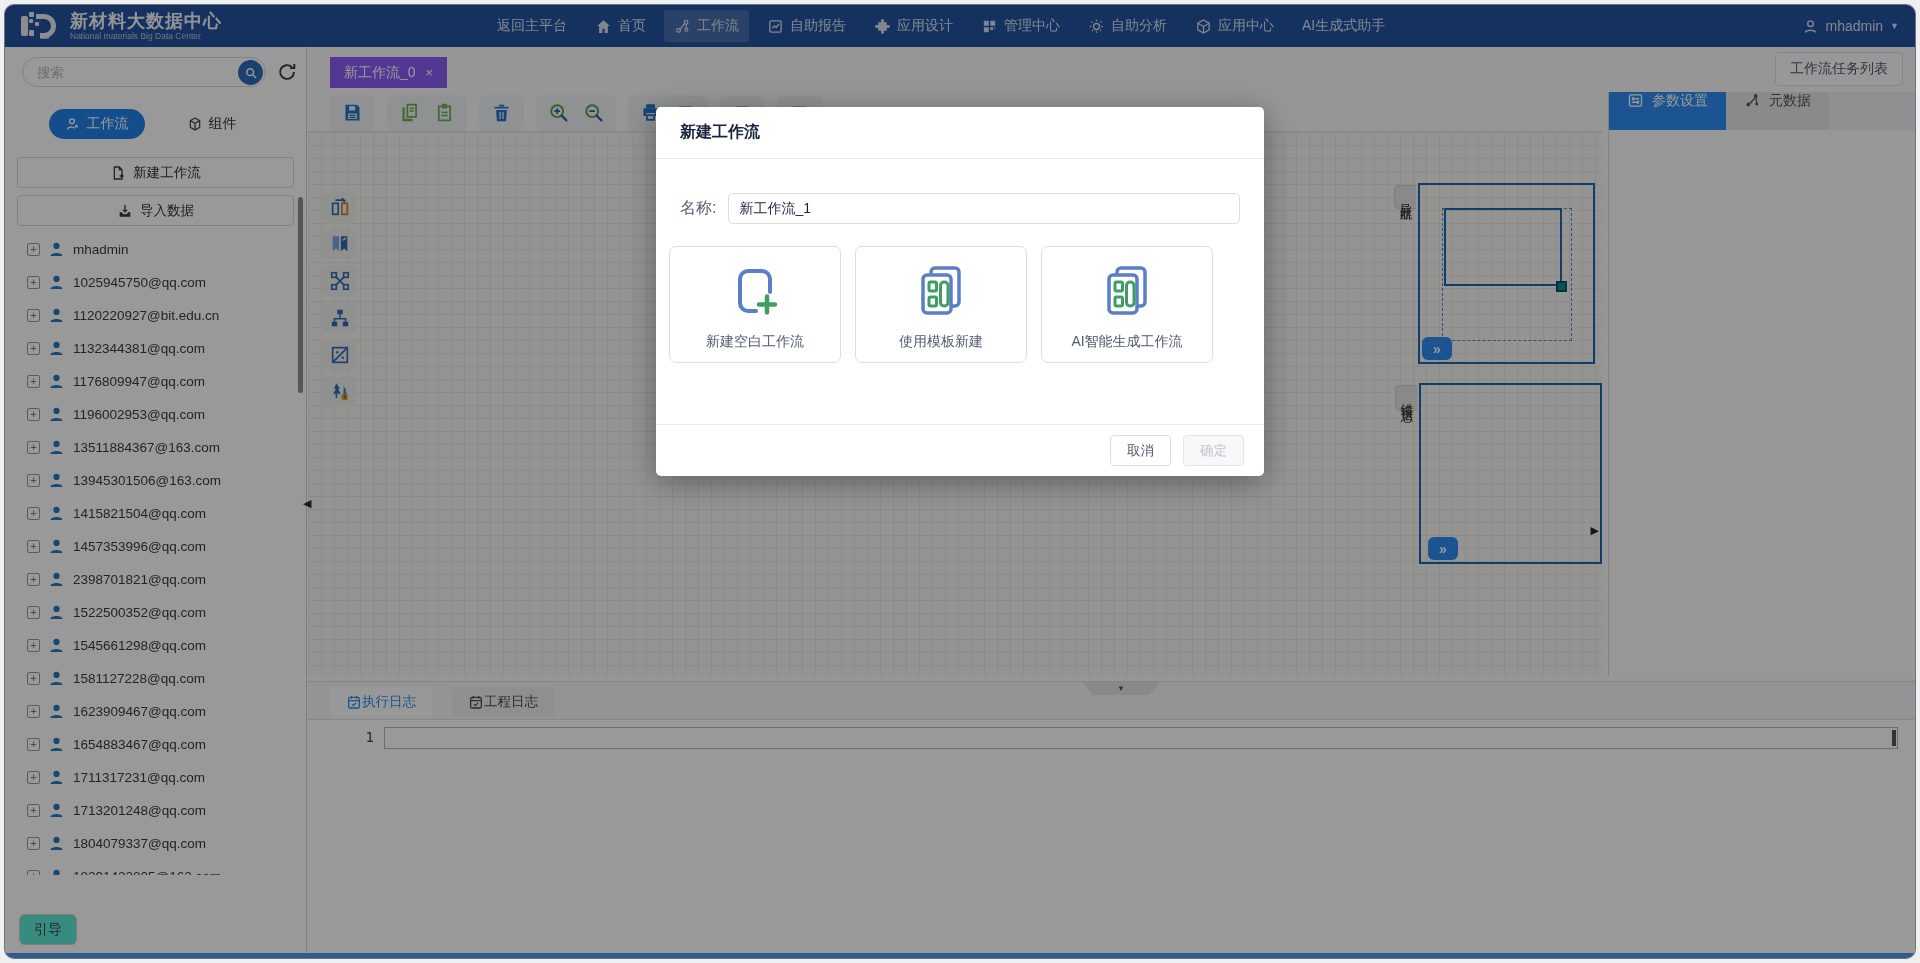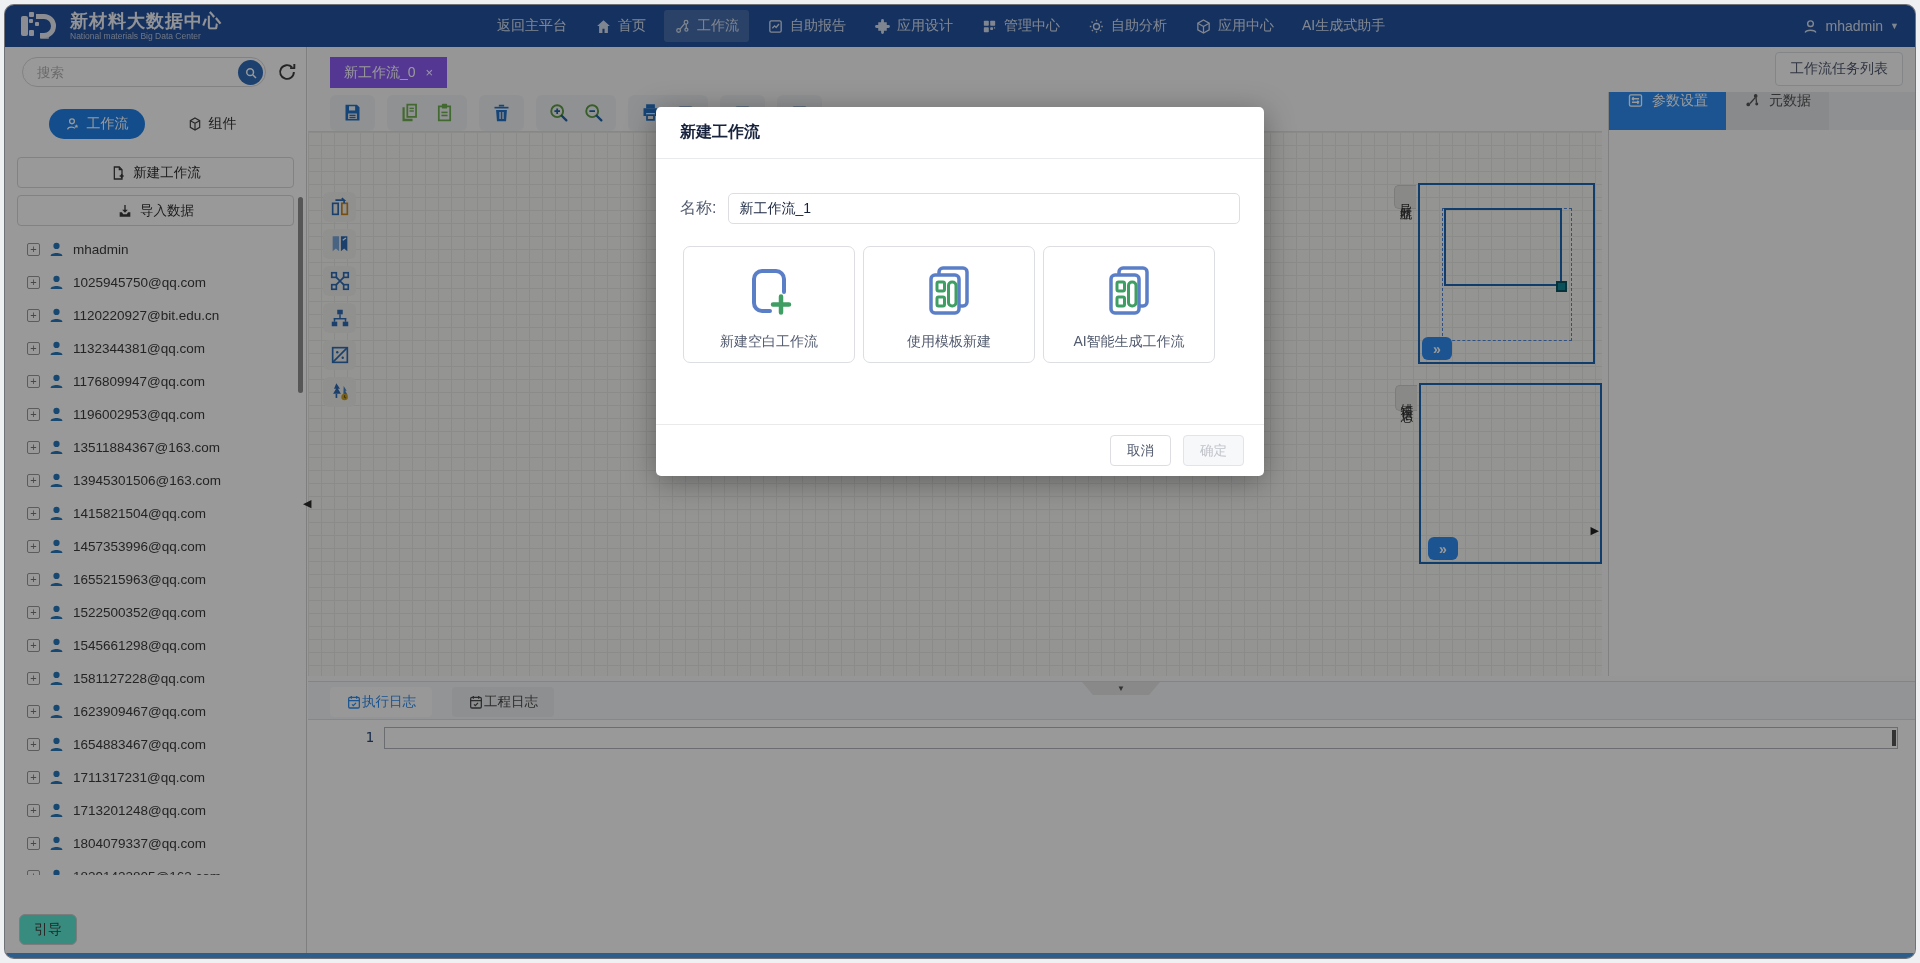--- a/index.html
+++ b/index.html
@@ -105,21 +105,21 @@
 
   
   .overlay { position:absolute; inset:4px; border-radius:10px; background:rgba(0,0,0,0.40); z-index:50; }
   .modal { position:absolute; left:656px; top:107px; width:608px; height:369px; background:#fff; border-radius:5px; box-shadow:0 6px 30px rgba(0,0,0,0.35); z-index:60; }
   .modal-header { height:52px; display:flex; align-items:center; padding:0 24px; border-bottom:1px solid #e8eaec; }
   .modal-title { font-size:16px; font-weight:700; color:#17233d; }
   .modal-body { position:relative; }
   .name-row { position:absolute; top:34px; left:24px; right:24px; display:flex; align-items:center; gap:12px; }
   .name-label { font-size:16px; color:#515a6e; white-space:nowrap; }
   .name-input { flex:1; height:31px; border:1px solid #dcdee2; border-radius:5px; padding:0 10px; font-size:14px; color:#17233d; outline:none; font-family:inherit; }
-  .cards { position:absolute; top:87px; left:27px; display:flex; gap:8px; }
+  .cards { position:absolute; top:87px; left:13px; display:flex; gap:14px; }
   .card { width:172px; height:117px; border:1px solid #dcdee2; border-radius:7px; background:#fff; cursor:pointer; display:flex; flex-direction:column; align-items:center; justify-content:flex-end; padding-bottom:11px; position:relative; }
   .card .cicon { position:absolute; top:12px; left:50%; transform:translateX(-50%); width:64px; height:64px; }
   .card .clabel { font-size:14px; color:#515a6e; }
   .modal-footer { position:absolute; left:0; right:0; top:317px; height:52px; border-top:1px solid #e8eaec; display:flex; align-items:center; justify-content:flex-end; gap:12px; padding:0 20px; }
   .btn { height:31px; padding:0 16px; border-radius:4px; font-size:13.5px; cursor:pointer; font-family:inherit; }
   .btn-cancel { background:#fff; border:1px solid #dcdee2; color:#515a6e; }
   .btn-confirm { background:#f7f8fa; border:1px solid #e3e4e8; color:#c0c3c9; cursor:not-allowed; }
 </style>
 </head>
 <body>
@@ -414,21 +414,21 @@
         </li>
 
         <li class="user-row" data-name="user-list-item">
           <span class="plus-box" data-name="expand-plus-icon"></span>
           <span class="icon" data-name="person-icon">
             <svg viewBox="0 0 24 24" fill="currentColor">
               <circle cx="12" cy="7" r="4.4"></circle>
               <path d="M3.6 21c.6-5.4 16.2-5.4 16.8 0z"></path>
             </svg>
           </span>
-          <span class="ulabel" data-name="user-account-label">1655215963@qq.com</span>
+          <span class="ulabel" data-name="user-account-label">2398701821@qq.com</span>
         </li>
 
         <li class="user-row" data-name="user-list-item">
           <span class="plus-box" data-name="expand-plus-icon"></span>
           <span class="icon" data-name="person-icon">
             <svg viewBox="0 0 24 24" fill="currentColor">
               <circle cx="12" cy="7" r="4.4"></circle>
               <path d="M3.6 21c.6-5.4 16.2-5.4 16.8 0z"></path>
             </svg>
           </span>

